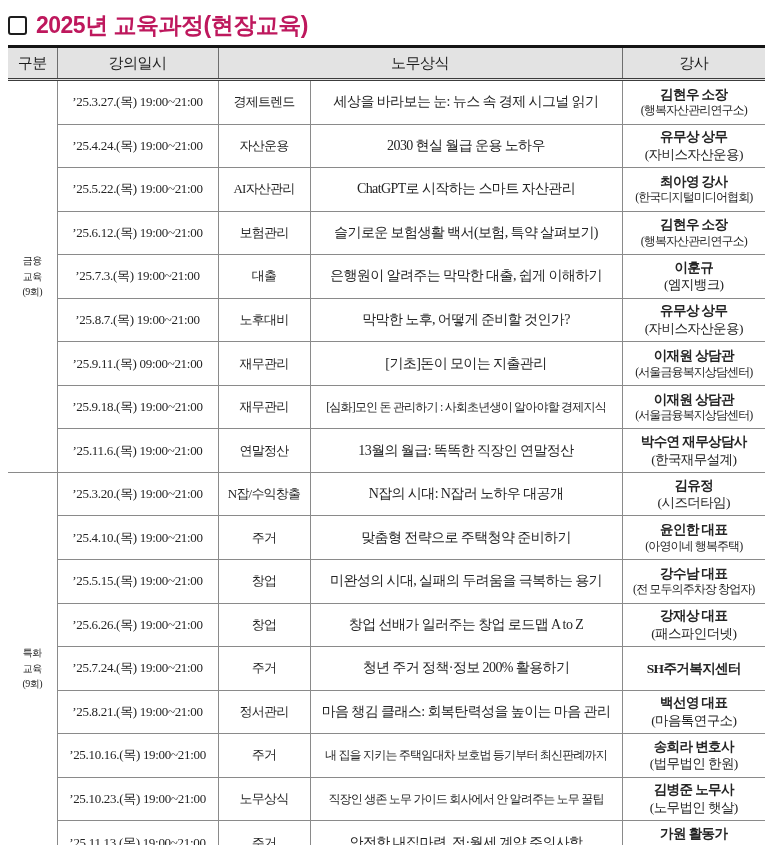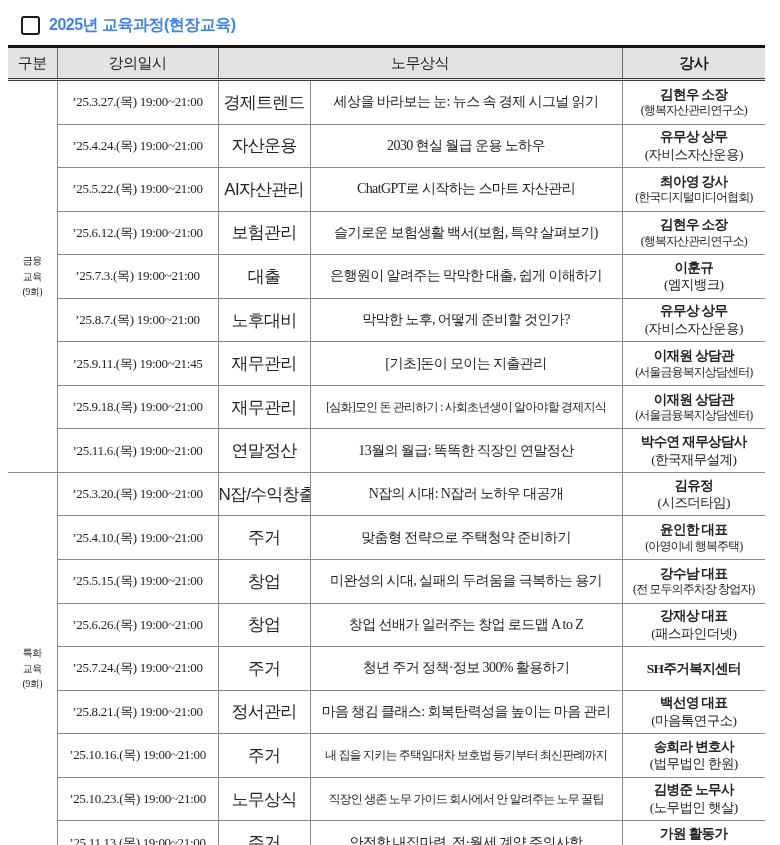--- a/index.html
+++ b/index.html
@@ -13,27 +13,27 @@
     color: #1f1f1f;
   }
   .page {
     width: 780px;
     height: 845px;
     position: relative;
   }
   .doc-title {
     display: flex;
     align-items: center;
-    margin: 9px 0 0 21px;
+    margin: 9px 0 0 8px;
     height: 32px;
     font-family: "Liberation Sans", "DejaVu Sans", sans-serif;
     font-weight: bold;
-    font-size: 16px;
+    font-size: 23px;
     letter-spacing: -0.5px;
-    color: #3b82f6;
+    color: #be185d;
   }
   .checkbox-glyph {
     display: inline-block;
     width: 15px;
     height: 15px;
     border: 2px solid #1d1d1d;
     border-radius: 3px;
     margin-right: 9px;
     flex: 0 0 auto;
   }
@@ -61,21 +61,21 @@
     color: #1c1c1c;
     height: 26px;
     padding: 2px;
     border-top: none;
     border-left: 1px solid #6e6e6e;
     border-bottom: 3px double #3c3c3c;
     vertical-align: middle;
     text-align: center;
   }
   thead th:first-child { border-left: none; }
-  thead th:last-child  { border-right: none; font-weight: bold; }
+  thead th:last-child  { border-right: none; }
 
   tbody td {
     border: 1px solid #8a8a8a;
     height: 42.55px;
     padding: 0 2px;
     text-align: center;
     vertical-align: middle;
     font-size: 14px;
     letter-spacing: -0.6px;
     color: #242424;
@@ -88,22 +88,22 @@
     letter-spacing: -0.5px;
     padding: 0;
   }
   td.date-cell {
     font-size: 13px;
     letter-spacing: -0.3px;
     white-space: nowrap;
     padding: 0;
   }
   td.subject-cell {
-    font-family: Liberation Sans, sans-serif;
-    font-size: 17px;
+    font-family: Liberation Serif, serif;
+    font-size: 13px;
     letter-spacing: -0.8px;
     white-space: nowrap;
     padding: 0;
   }
   td.topic-cell {
     font-size: 14px;
     white-space: nowrap;
     padding: 0 7px;
   }
   td.topic-cell.condensed {
@@ -202,21 +202,21 @@
         <tr>
           <td class="date-cell">’25.8.7.(목) 19:00~21:00</td>
           <td class="subject-cell">노후대비</td>
           <td class="topic-cell">막막한 노후, 어떻게 준비할 것인가?</td>
           <td class="lect-cell">
             <span class="lect-name">유무상 상무</span>
             <span class="lect-aff">(자비스자산운용)</span>
           </td>
         </tr>
         <tr>
-          <td class="date-cell">’25.9.11.(목) 19:00~21:45</td>
+          <td class="date-cell">’25.9.11.(목) 09:00~21:00</td>
           <td class="subject-cell">재무관리</td>
           <td class="topic-cell">[기초]돈이 모이는 지출관리</td>
           <td class="lect-cell">
             <span class="lect-name">이재원 상담관</span>
             <span class="lect-aff tight">(서울금융복지상담센터)</span>
           </td>
         </tr>
         <tr>
           <td class="date-cell">’25.9.18.(목) 19:00~21:00</td>
           <td class="subject-cell">재무관리</td>
@@ -272,21 +272,21 @@
           <td class="subject-cell">창업</td>
           <td class="topic-cell">창업 선배가 일러주는 창업 로드맵 A to Z</td>
           <td class="lect-cell">
             <span class="lect-name">강재상 대표</span>
             <span class="lect-aff">(패스파인더넷)</span>
           </td>
         </tr>
         <tr>
           <td class="date-cell">’25.7.24.(목) 19:00~21:00</td>
           <td class="subject-cell">주거</td>
-          <td class="topic-cell">청년 주거 정책·정보 300% 활용하기</td>
+          <td class="topic-cell">청년 주거 정책·정보 200% 활용하기</td>
           <td class="lect-cell">
             <span class="lect-name">SH주거복지센터</span>
           </td>
         </tr>
         <tr>
           <td class="date-cell">’25.8.21.(목) 19:00~21:00</td>
           <td class="subject-cell">정서관리</td>
           <td class="topic-cell">마음 챙김 클래스: 회복탄력성을 높이는 마음 관리</td>
           <td class="lect-cell">
             <span class="lect-name">백선영 대표</span>

